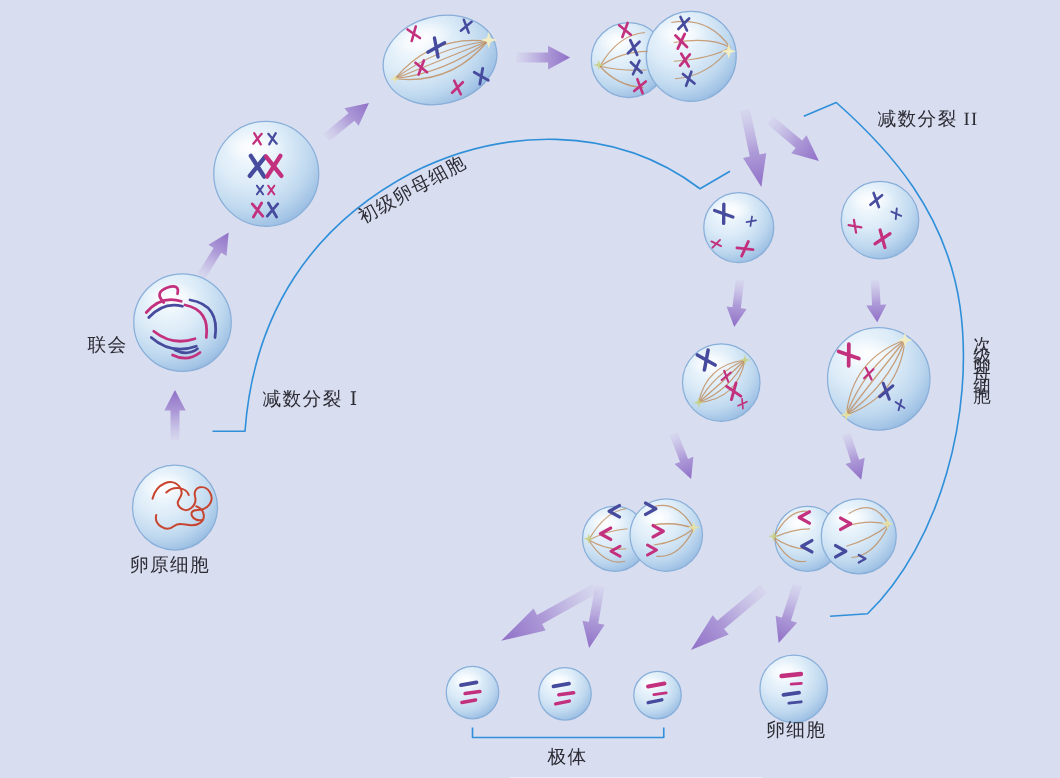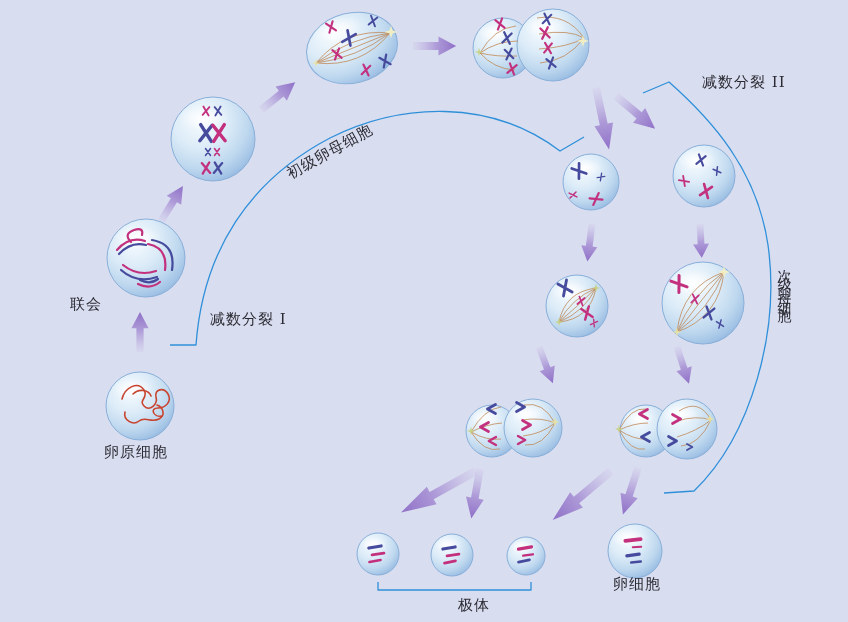--- a/index.html
+++ b/index.html
@@ -296,22 +296,22 @@
   <g>
     <circle class="cell" cx="635" cy="551" r="27"></circle>
     <ellipse cx="629" cy="538" rx="17" ry="9" fill="url(#gHL)"></ellipse>
     <use href="#dash" xlink:href="#dash" class="pk" transform="translate(633,540) rotate(-6) scale(1.1)"></use>
     <use href="#dash" xlink:href="#dash" class="pk" transform="translate(637,547) rotate(-4) scale(0.6)"></use>
     <use href="#dash" xlink:href="#dash" class="bl" transform="translate(633,555) rotate(-8) scale(0.9)"></use>
     <use href="#dash" xlink:href="#dash" class="bl" transform="translate(636,562) rotate(-6) scale(0.7)"></use>
   </g>
 </svg>
 
-<div class="lbl" style="left:70px;top:296px;">联会</div>
+<div class="lbl" style="left:70px;top:268px;">联会</div>
 <div class="lbl" style="left:210px;top:311px;text-align:right;">减数分裂 I</div>
 <div class="lbl" style="left:104px;top:444px;">卵原细胞</div>
 <div class="lbl rot" style="left:330px;top:152px;">初级卵母细胞</div>
-<div class="lbl" style="left:702px;top:74px;">减数分裂 II</div>
+<div class="lbl" style="left:702px;top:88px;font-family:Liberation Serif, serif;">减数分裂 II</div>
 <div class="lbl vert" style="left:777px;top:258px;">次级卵母细胞</div>
-<div class="lbl" style="left:458px;top:597px;">极体</div>
+<div class="lbl" style="left:438px;top:597px;">极体</div>
 <div class="lbl" style="left:613px;top:576px;">卵细胞</div>
 
 </div>
 
 </body></html>

